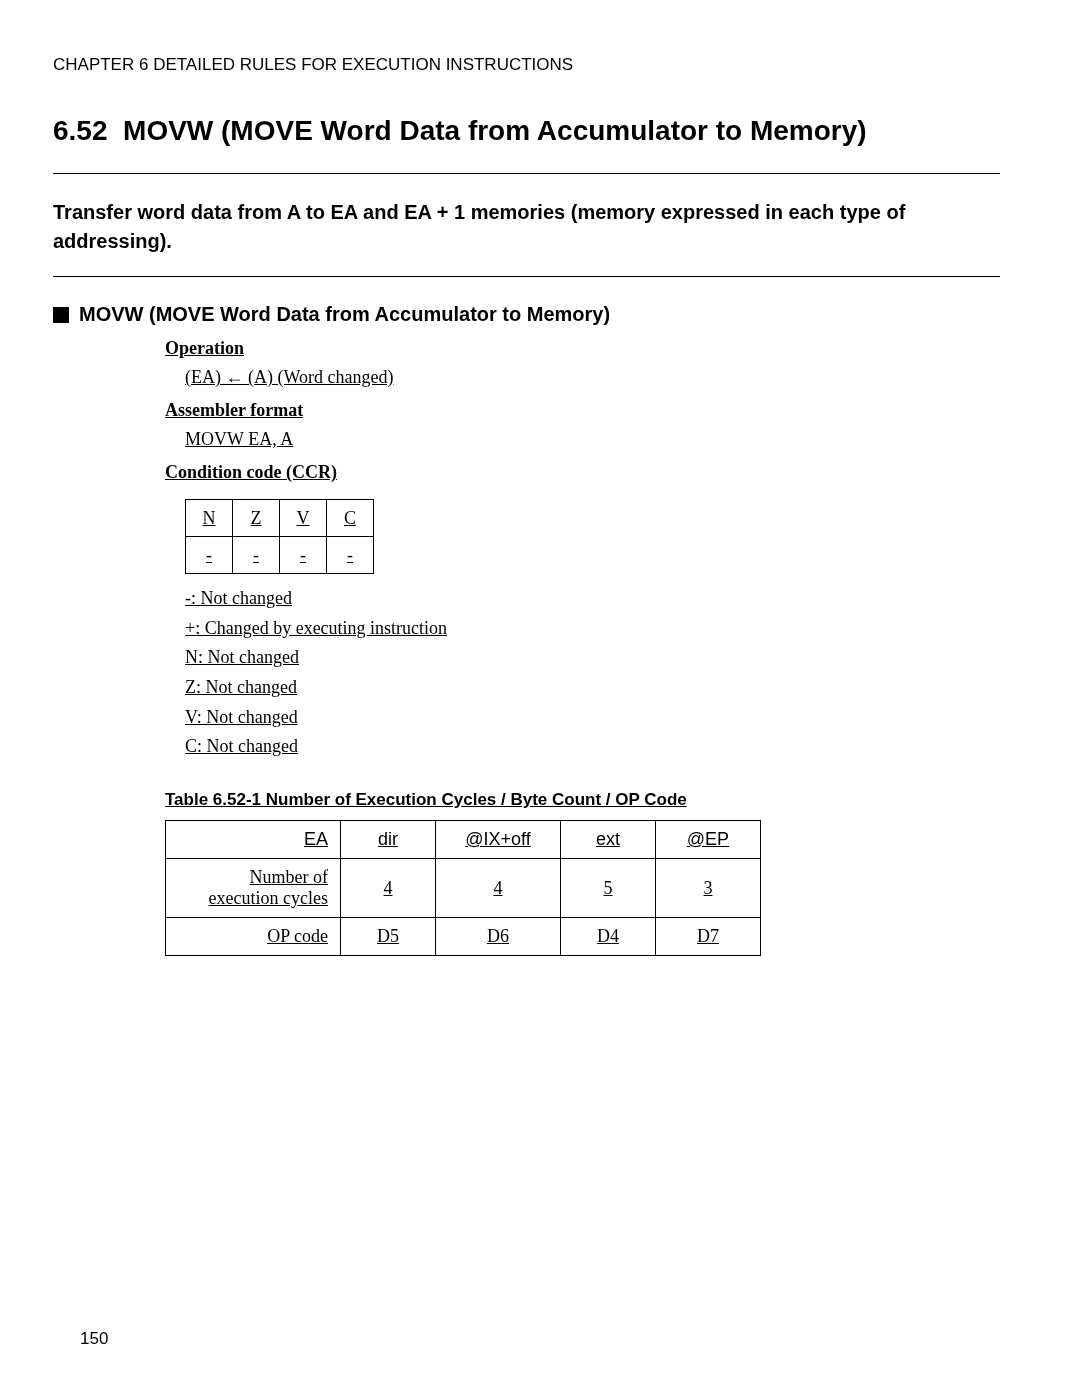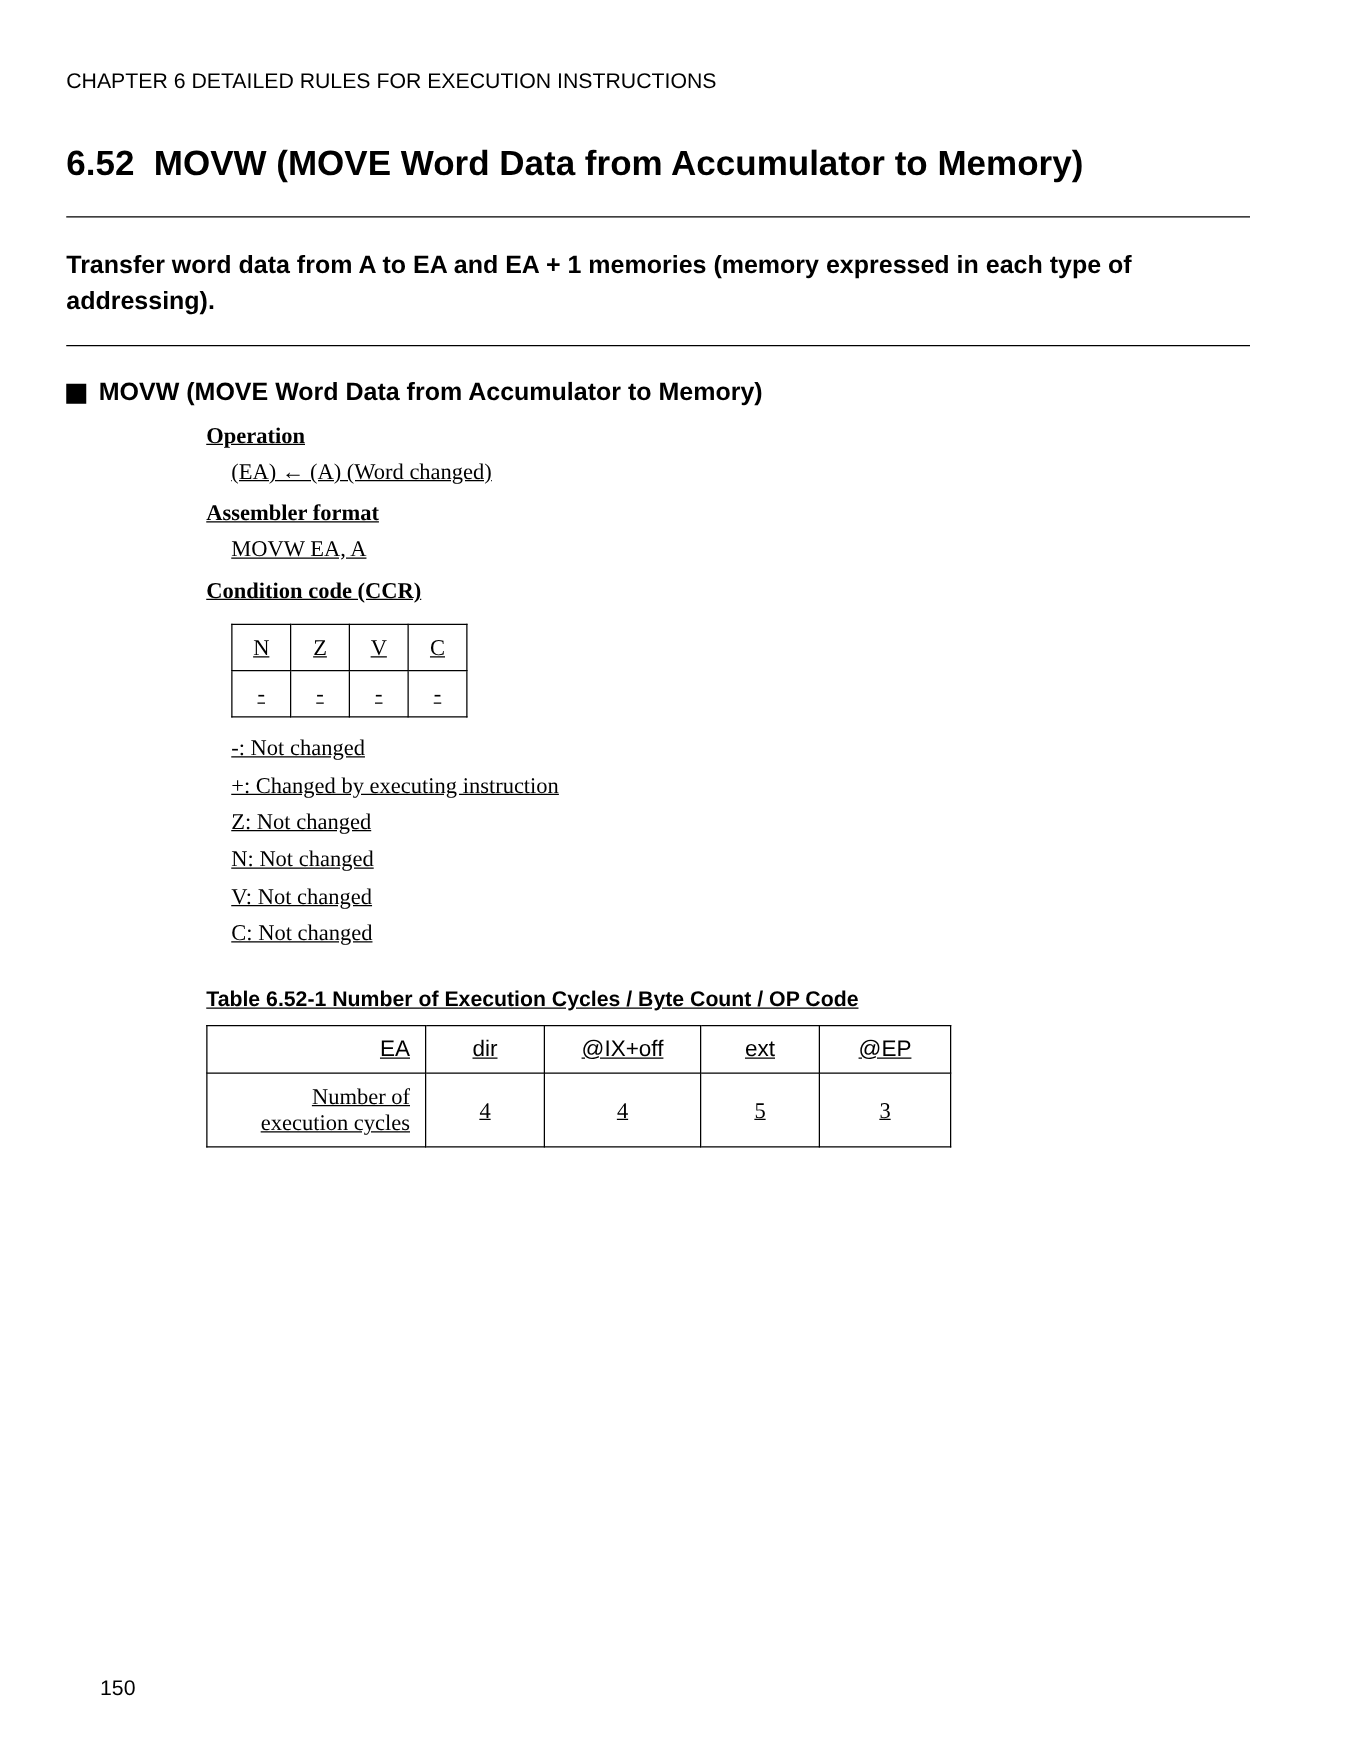--- a/index.html
+++ b/index.html
@@ -112,21 +112,21 @@
   }
   .exec-table .rowlabel {
     text-align: right;
     width: 150px;
   }
   .exec-table th {
     font-family: Arial, Helvetica, sans-serif;
   }
   .page-number {
     position: absolute;
-    bottom: 36px;
+    bottom: 48px;
     left: 80px;
     font-family: Arial, Helvetica, sans-serif;
     font-size: 17px;
   }
 </style>
 </head>
 <body>
 
 <div class="page">
 
@@ -170,22 +170,22 @@
         <td>-</td>
         <td>-</td>
         <td>-</td>
       </tr>
     </tbody>
       </table>
 
     <div class="legend">
       <div>-: Not changed</div>
       <div>+: Changed by executing instruction</div>
+      <div>N: Not changed</div>
       <div>Z: Not changed</div>
-      <div>N: Not changed</div>
       <div>V: Not changed</div>
       <div>C: Not changed</div>
     </div>
 
     <div class="table-caption">Table 6.52-1  Number of Execution Cycles / Byte Count / OP Code</div>
 
     <table class="exec-table">
       <tbody>
           <tr>
         <th class="rowlabel" style="font-family:Arial,Helvetica,sans-serif;">EA</th>
@@ -194,19 +194,26 @@
         <th style="width:70px;">ext</th>
         <th style="width:80px;">@EP</th>
       </tr>
       <tr>
         <td class="rowlabel">Number of execution cycles</td>
         <td>4</td>
         <td>4</td>
         <td>5</td>
         <td>3</td>
       </tr>
+      <tr>
+        <td class="rowlabel">OP code</td>
+        <td>D5</td>
+        <td>D6</td>
+        <td>D4</td>
+        <td>D7</td>
+      </tr>
     </tbody>
       </table>
 
   </div>
 
   <div class="page-number">150</div>
 </div>
 
 </body></html>

